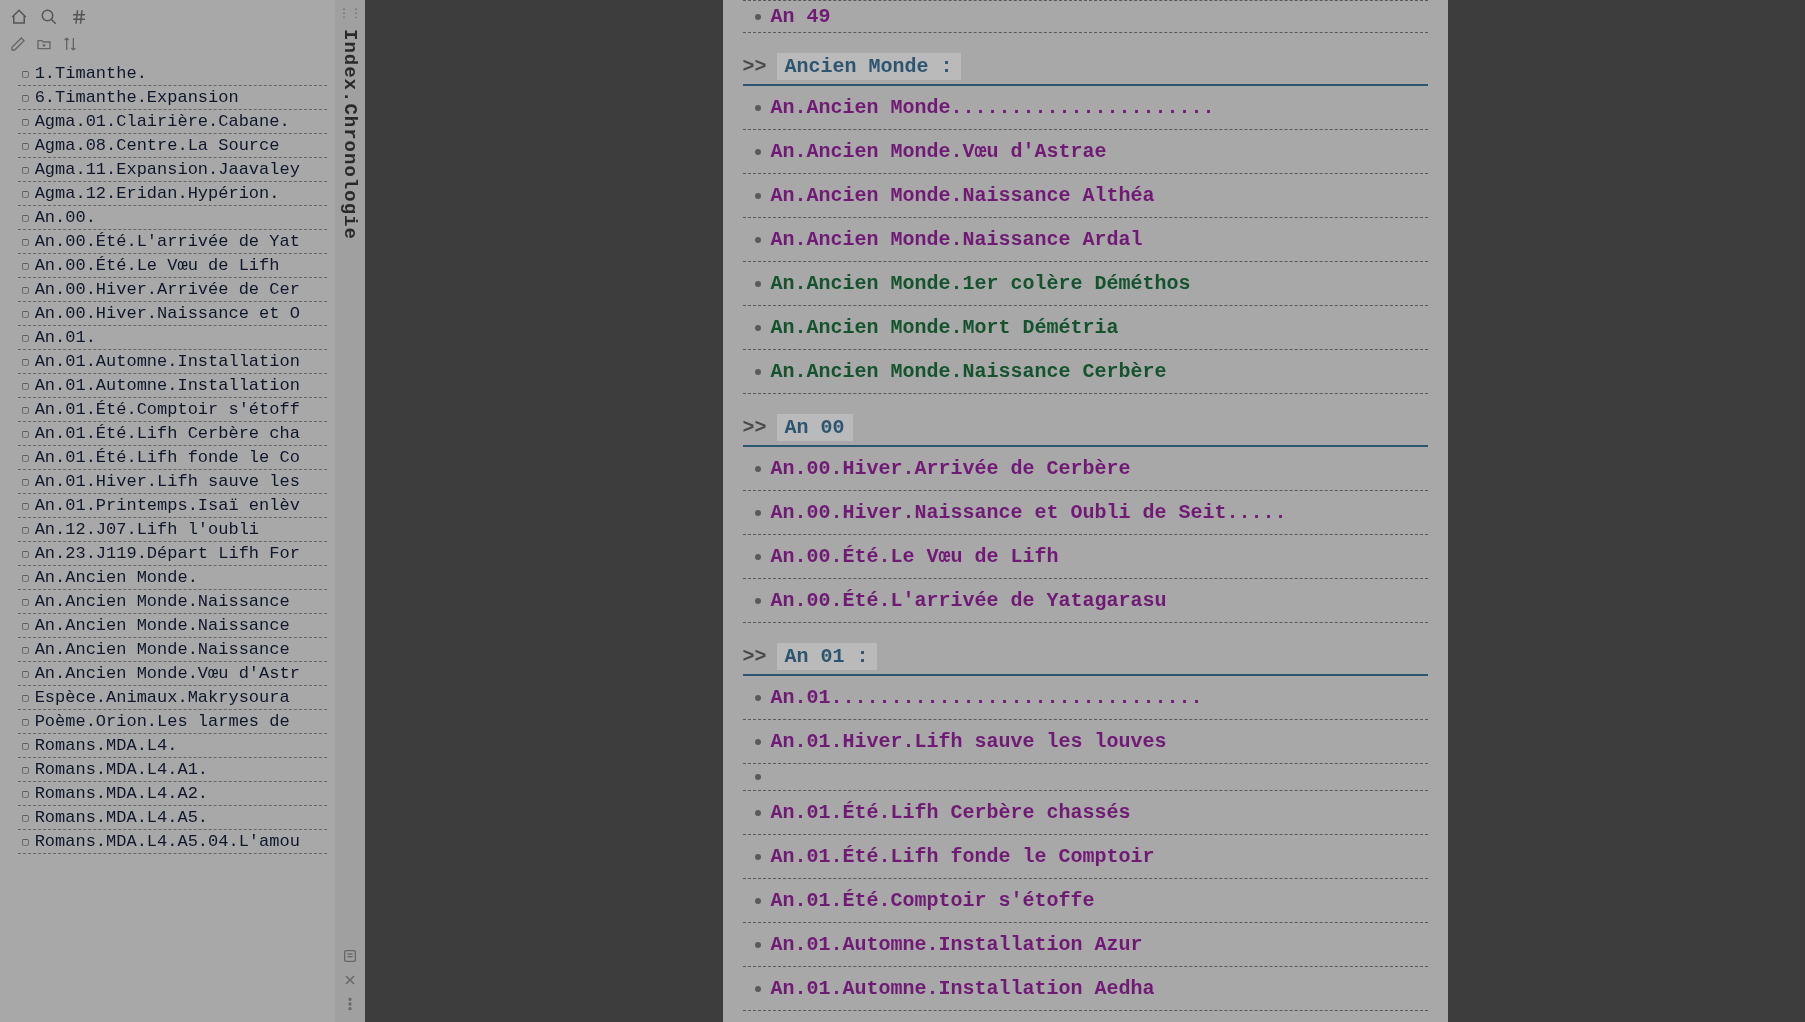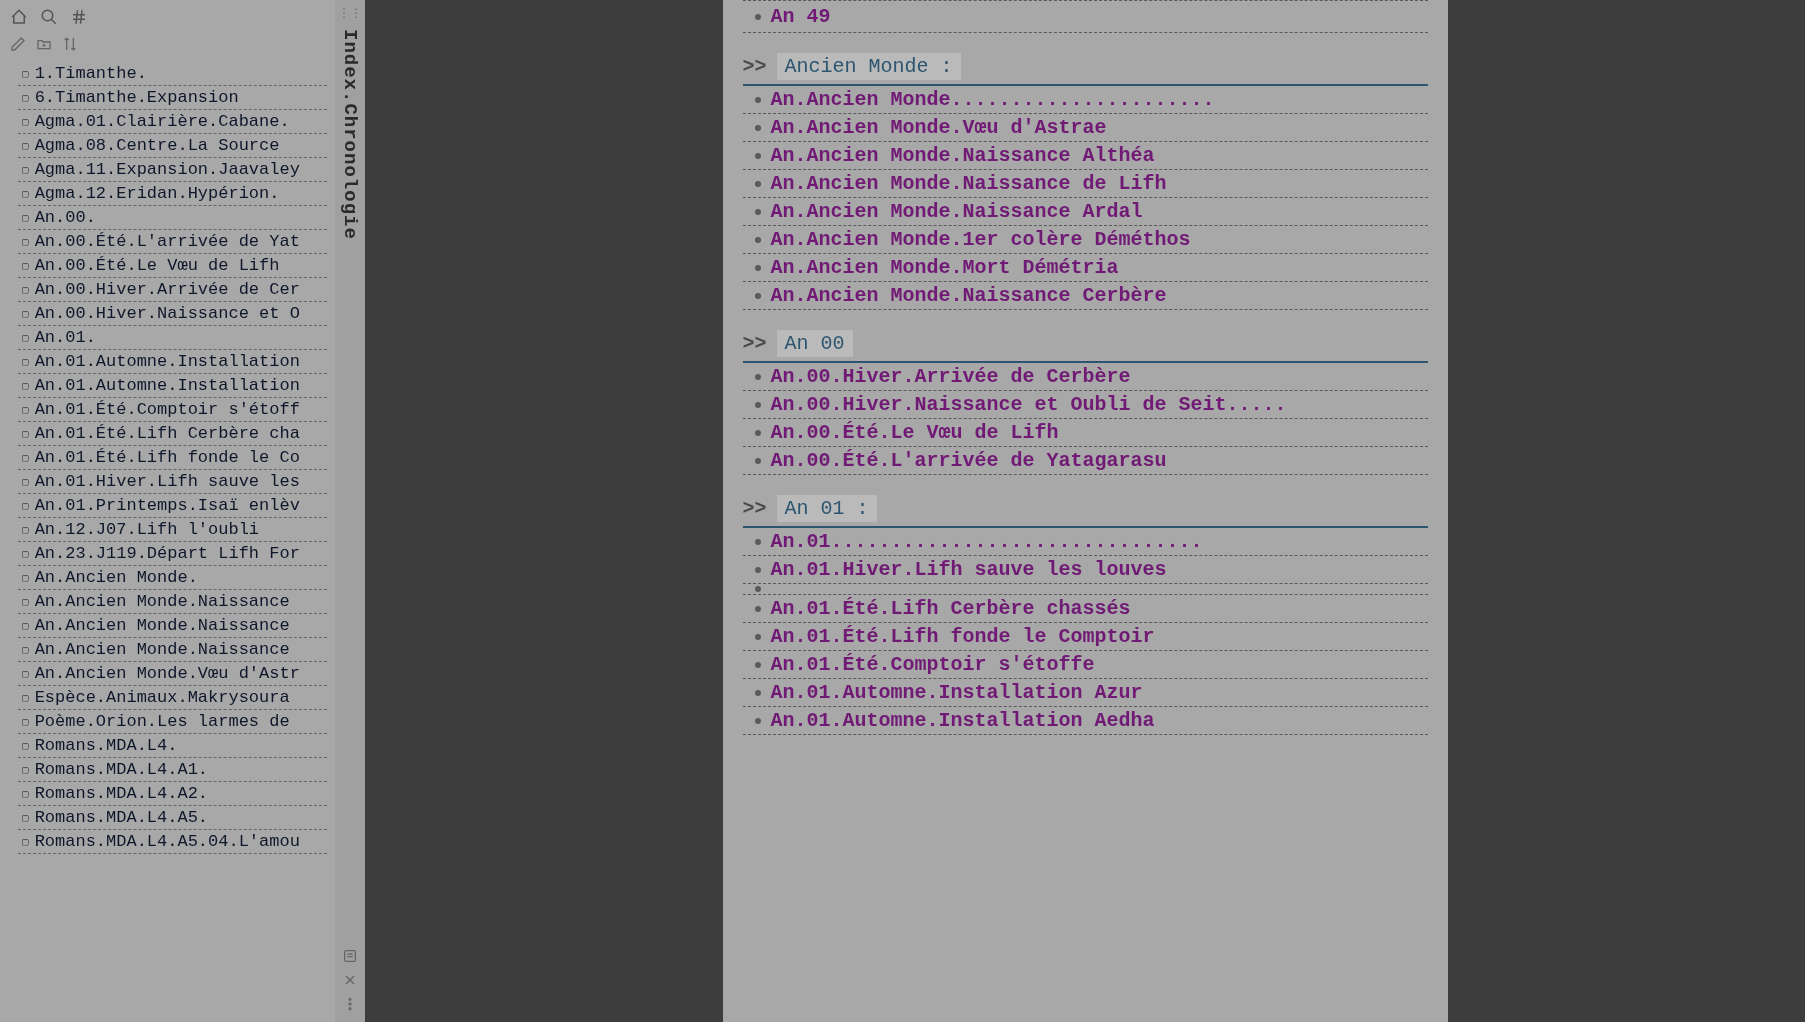--- a/index.html
+++ b/index.html
@@ -122,57 +122,57 @@
       background: #a8a8a8;
       padding: 0 20px;
     }
     .entry-list {
       list-style: none;
     }
     .entry-item {
       display: flex;
       align-items: center;
       gap: 10px;
-      padding: 2px 0;
+      padding: 10px 0;
       border-bottom: 1px dashed #5a5a5a;
     }
     .bullet {
       width: 6px;
       height: 6px;
       background: #5a5a5a;
       border-radius: 50%;
       flex-shrink: 0;
       margin-left: 12px;
     }
     .entry-link {
       font-size: 20px;
       color: #701a75;
       font-weight: 600;
       white-space: nowrap;
     }
     .entry-link.grey {
-      color: #701a75;
+      color: #14532d;
     }
     .section-header {
       display: flex;
       align-items: center;
       gap: 10px;
       padding: 6px 0 4px 0;
       border-bottom: 2px solid #2d5570;
       margin-top: 14px;
     }
     .section-prefix {
       font-size: 20px;
       color: #4a4a4a;
       font-weight: 600;
     }
     .section-title {
       font-size: 20px;
       color: #2d5570;
-      font-weight: 400;
+      font-weight: 700;
       background: #bababa;
       padding: 2px 8px;
     }
     .top-entry {
       padding: 4px 0 4px 0;
       border-top: 1px dashed #5a5a5a;
       border-bottom: 1px dashed #5a5a5a;
     }
     svg {
       fill: none;
@@ -406,24 +406,20 @@
           <li class="entry-item">
             <span class="bullet"></span>
             <span class="entry-link">An.Ancien Monde.Vœu d'Astrae</span>
           </li>
           <li class="entry-item">
             <span class="bullet"></span>
             <span class="entry-link">An.Ancien Monde.Naissance Althéa</span>
           </li>
           <li class="entry-item">
             <span class="bullet"></span>
-            <span class="entry-link">An.Ancien Monde.Naissance de Lifh</span>
-          </li>
-          <li class="entry-item">
-            <span class="bullet"></span>
             <span class="entry-link">An.Ancien Monde.Naissance Ardal</span>
           </li>
           <li class="entry-item">
             <span class="bullet"></span>
             <span class="entry-link grey">An.Ancien Monde.1er colère Déméthos</span>
           </li>
           <li class="entry-item">
             <span class="bullet"></span>
             <span class="entry-link grey">An.Ancien Monde.Mort Démétria</span>
           </li>

